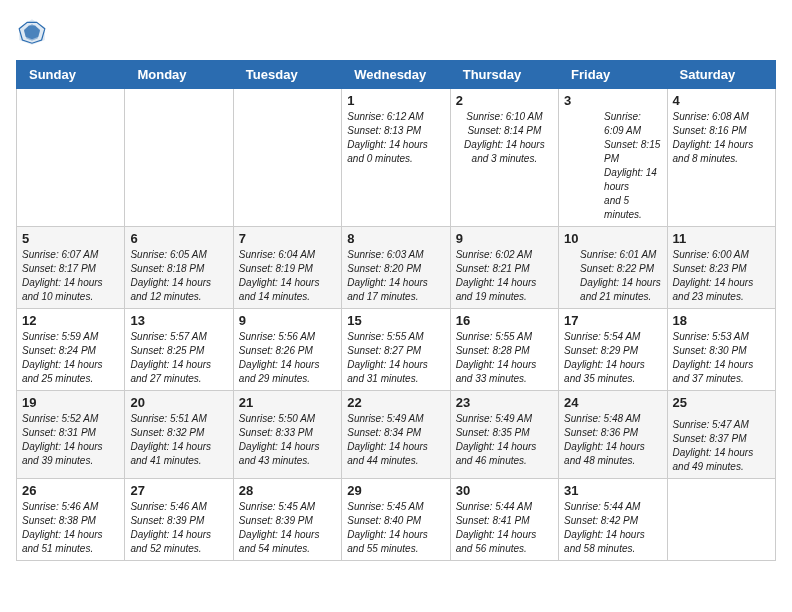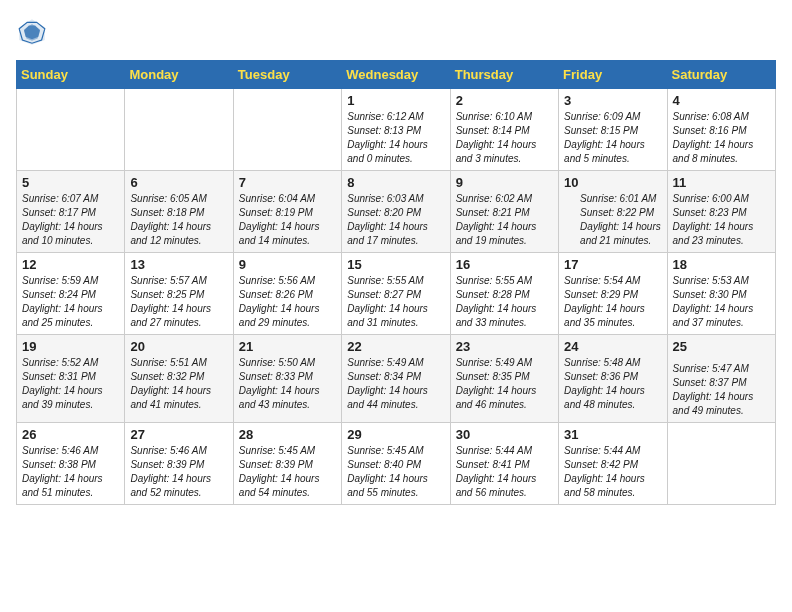--- a/index.html
+++ b/index.html
@@ -46,22 +46,22 @@
       font-size: 15px;
       color: #333;
     }
     .calendar {
       width: 100%;
       border-collapse: collapse;
       font-size: 11px;
     }
     .calendar th {
       background: #2b6cb0;
-      color: #fde047;
-      padding: 6px 4px;
+      color: #ffffff;
+      padding: 6px 12px;
       text-align: left;
       font-size: 13px;
       font-weight: bold;
       border: 1px solid #2b6cb0;
     }
     .calendar td {
       border: 1px solid #ccc;
       vertical-align: top;
       padding: 4px 5px;
       width: calc(100% / 7);
@@ -129,28 +129,28 @@
         <td class="empty"></td>
         <td>
           <div class="day-number">1</div>
           <div class="day-info" style="white-space: pre-line;">Sunrise: 6:12 AM
 Sunset: 8:13 PM
 Daylight: 14 hours
 and 0 minutes.</div>
         </td>
         <td>
           <div class="day-number">2</div>
-          <div class="day-info" style="white-space: pre-line;">Sunrise: 6:10 AM
+          <div class="day-info" style="white-space: pre-line; text-align: center;">Sunrise: 6:10 AM
 Sunset: 8:14 PM
 Daylight: 14 hours
 and 3 minutes.</div>
         </td>
         <td>
           <div class="day-number">3</div>
-          <div class="day-info" style="white-space: pre-line;">Sunrise: 6:09 AM
+          <div class="day-info" style="white-space: pre-line; margin-left: 40px;">Sunrise: 6:09 AM
 Sunset: 8:15 PM
 Daylight: 14 hours
 and 5 minutes.</div>
         </td>
         <td>
           <div class="day-number">4</div>
           <div class="day-info" style="white-space: pre-line;">Sunrise: 6:08 AM
 Sunset: 8:16 PM
 Daylight: 14 hours
 and 8 minutes.</div>

